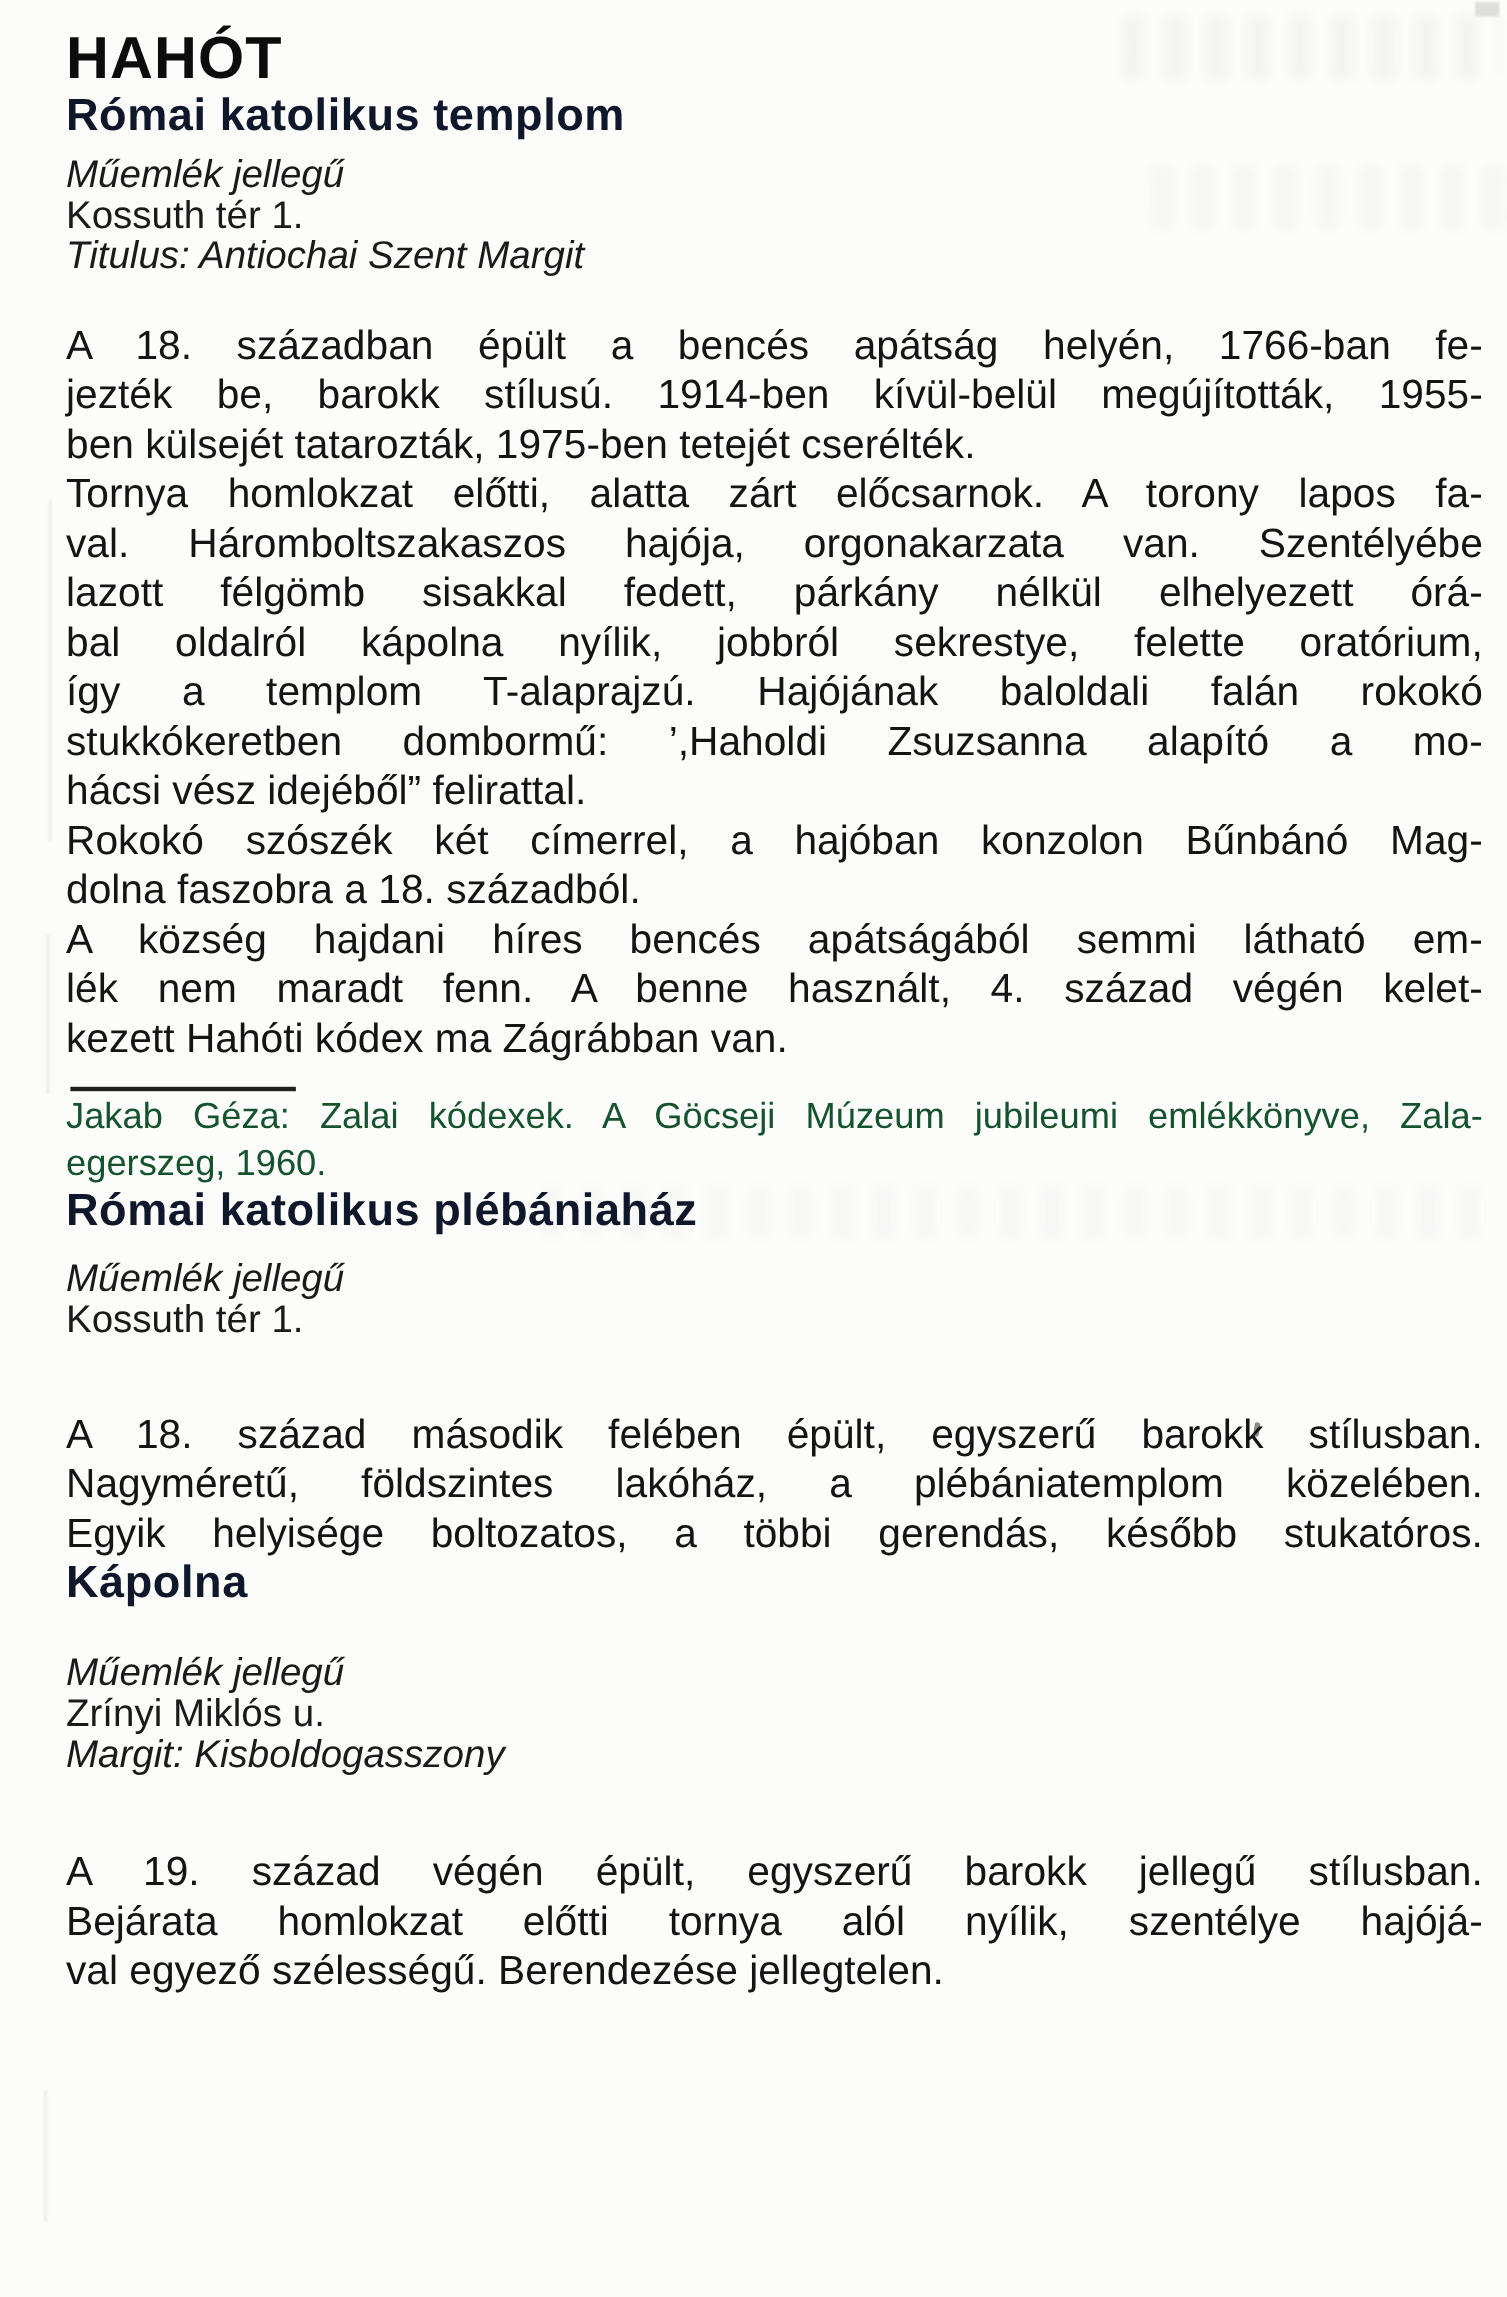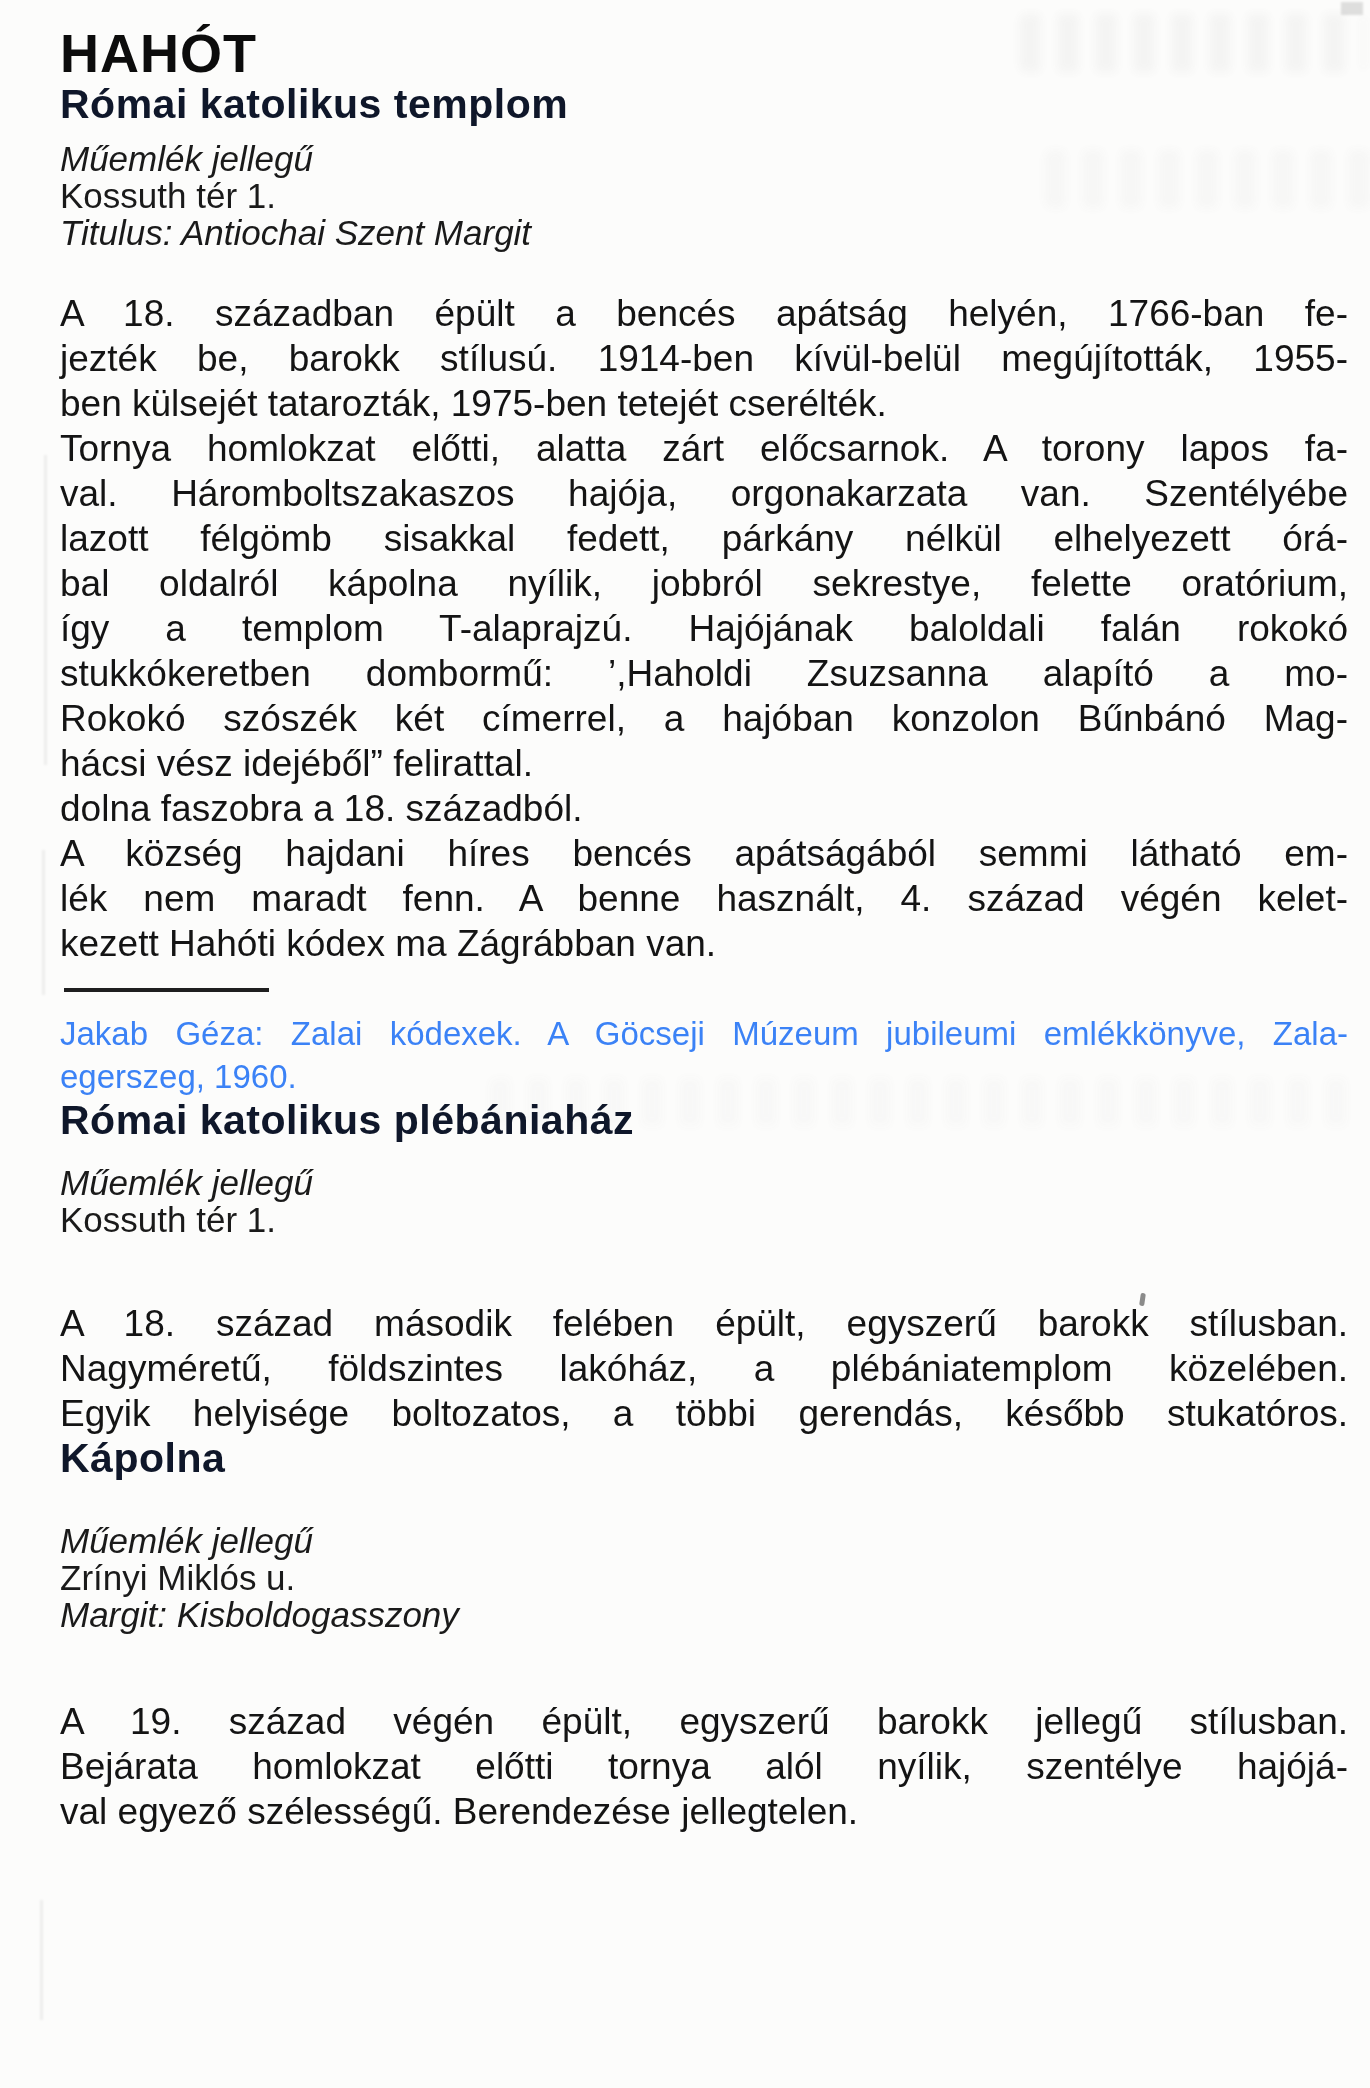--- a/index.html
+++ b/index.html
@@ -40,21 +40,21 @@
   .body-3 { margin-top: 66px; }
 
   .ln { text-align: justify; text-align-last: justify; }
   .ln.end { text-align-last: left; }
 
   .rule {
     margin: 22px 0 0 4px; width: 205px; height: 4px;
     background: #1f1f1f; border: none;
   }
 
-  .reference { margin-top: 20px; font-size: 33px; line-height: 43px; color: #3b82f6; }
+  .reference { font-size: 33px; line-height: 43px; color: #14532d; }
 
   
   .edge-line {
     position: absolute; width: 3px;
     background: rgba(0,0,0,0.06); filter: blur(1px);
   }
   .edge-a { left: 44px; top: 455px; height: 310px; }
   .edge-b { left: 42px; top: 850px; height: 145px; }
   .edge-c { left: 40px; top: 1900px; height: 120px; }
 
@@ -108,22 +108,22 @@
     <div class="body-block body-1">
       <div class="ln">A 18. században épült a bencés apátság helyén, 1766-ban fe-</div>
       <div class="ln">jezték be, barokk stílusú. 1914-ben kívül-belül megújították, 1955-</div>
       <div class="ln end">ben külsejét tatarozták, 1975-ben tetejét cserélték.</div>
       <div class="ln">Tornya homlokzat előtti, alatta zárt előcsarnok. A torony lapos fa-</div>
       <div class="ln">val. Háromboltszakaszos hajója, orgonakarzata van. Szentélyébe</div>
       <div class="ln">lazott félgömb sisakkal fedett, párkány nélkül elhelyezett órá-</div>
       <div class="ln">bal oldalról kápolna nyílik, jobbról sekrestye, felette oratórium,</div>
       <div class="ln">így a templom T-alaprajzú. Hajójának baloldali falán rokokó</div>
       <div class="ln">stukkókeretben dombormű: ’,Haholdi Zsuzsanna alapító a mo-</div>
+      <div class="ln end">hácsi vész idejéből” felirattal.</div>
       <div class="ln">Rokokó szószék két címerrel, a hajóban konzolon Bűnbánó Mag-</div>
-      <div class="ln end">hácsi vész idejéből” felirattal.</div>
       <div class="ln end">dolna faszobra a 18. századból.</div>
       <div class="ln">A község hajdani híres bencés apátságából semmi látható em-</div>
       <div class="ln">lék nem maradt fenn. A benne használt, 4. század végén kelet-</div>
       <div class="ln end">kezett Hahóti kódex ma Zágrábban van.</div>
     </div>
 
     <div class="rule"></div>
 
     <div class="reference">
       <div class="ln">Jakab Géza: Zalai kódexek. A Göcseji Múzeum jubileumi emlékkönyve, Zala-</div>

